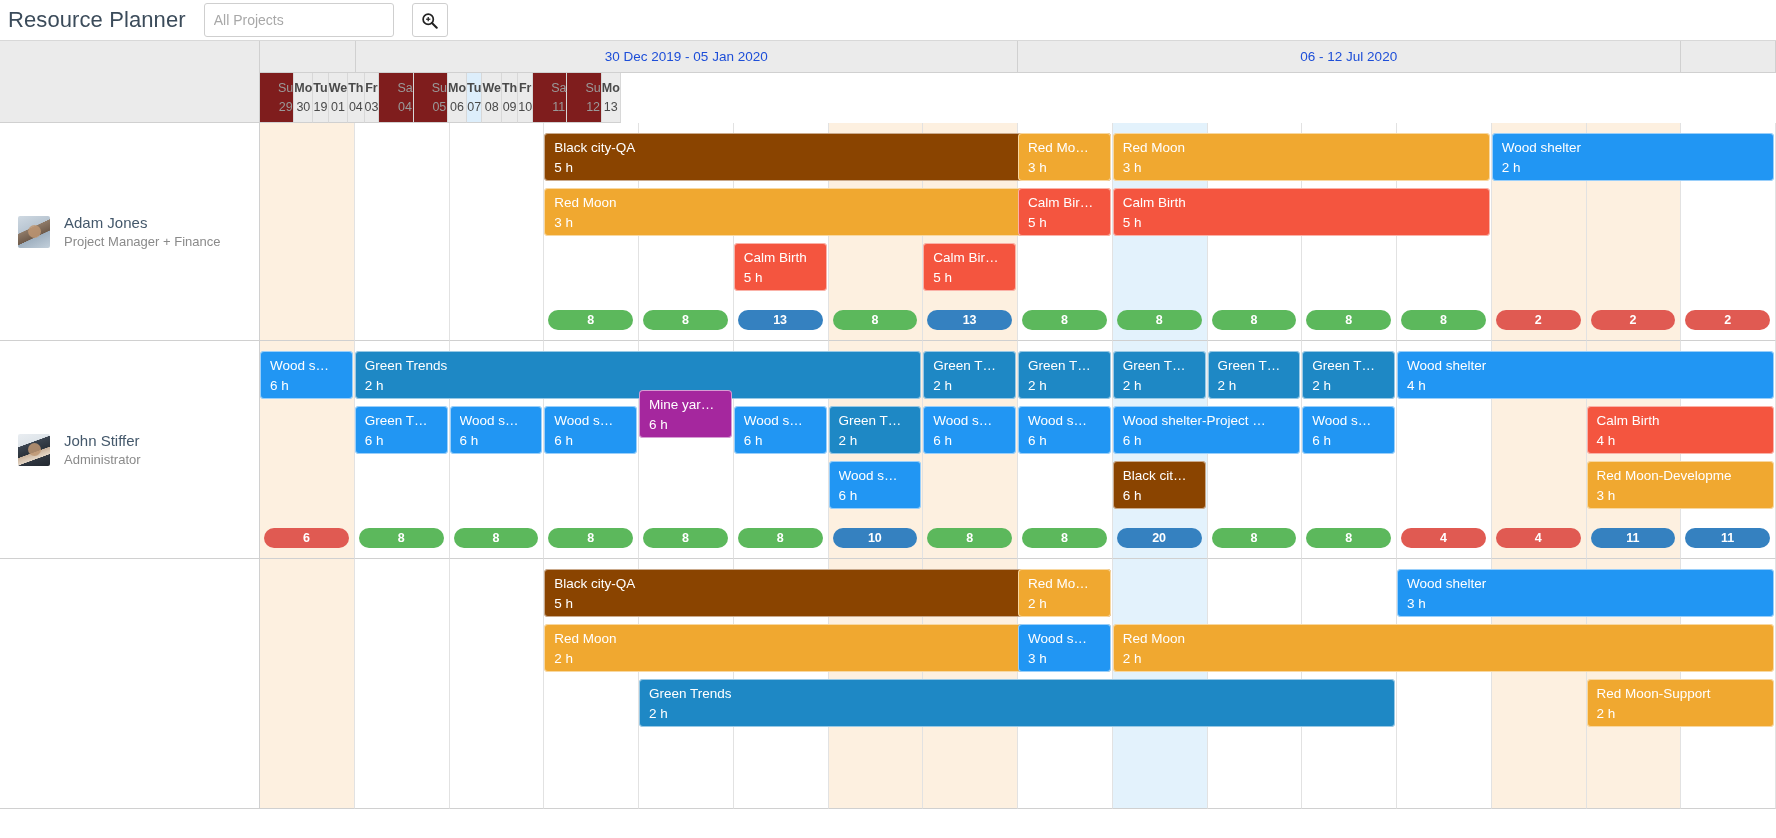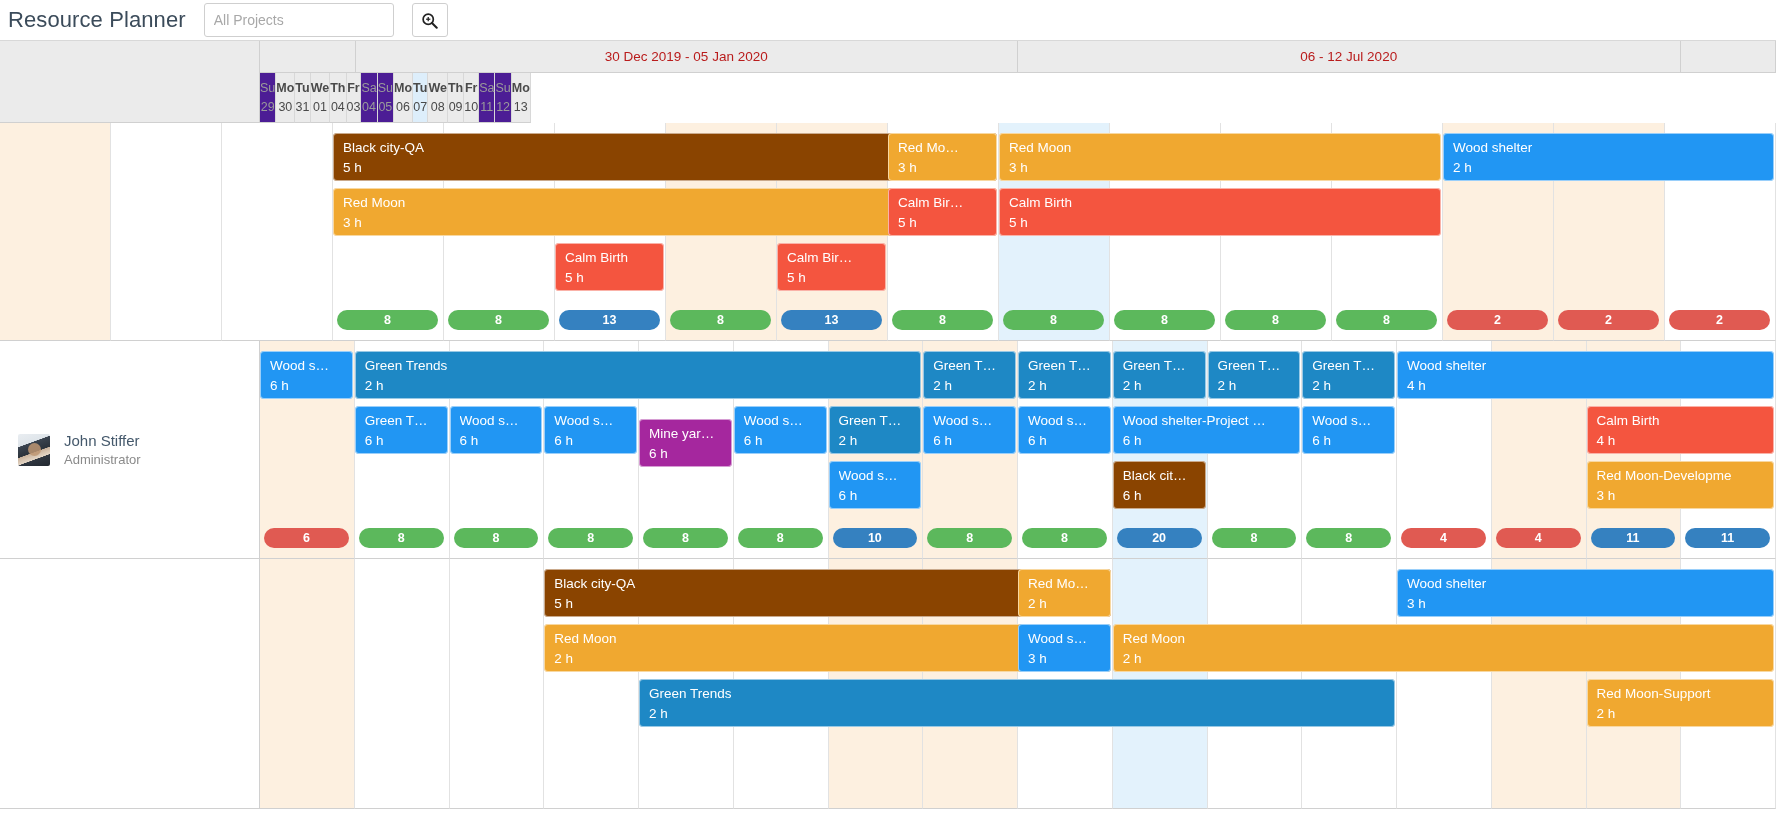--- a/index.html
+++ b/index.html
@@ -114,38 +114,38 @@
   .daycol.today   { background: #e3f2fc; }
 
   
   #week-row { height: 32px; }
   #week-row .res-cell.hdr { height: 32px; border-bottom: none; }
   .weekgrp {
     border-right: 1px solid #d0d0d0;
     border-bottom: 1px solid #d0d0d0;
     background: #ebebeb;
     display: flex; align-items: center; justify-content: center;
-    font-size: 13.5px; color: #b91c1c;
+    font-size: 13.5px; color: #1d4ed8;
     height: 32px;
   }
   .weekgrp.blank { background: #ebebeb; }
 
   #day-row { height: 50px; }
   #day-row .res-cell.hdr { height: 50px; }
   .dayhdr {
     border-right: 1px solid #d8d8d8;
     border-bottom: 1px solid #d0d0d0;
     background: #ebebeb;
     display: flex; flex-direction: column;
     align-items: center; justify-content: center;
     font-size: 12.5px; line-height: 1.45;
     color: #4a4a4a;
     height: 50px;
   }
-  .dayhdr.weekend { background: #4c1d95; color: #9a9a9a; }
+  .dayhdr.weekend { background: #7f1d1d; color: #9a9a9a; padding-left: 18px; }
   .dayhdr.today   { background: #ddeefb; }
   .dayhdr .dw { font-weight: 700; }
   .dayhdr.weekend .dw { font-weight: 400; }
 
   
   .lane-wrap { position: relative; flex: 1; }
   .bggrid { position: absolute; inset: 0; display: flex; }
   .lanes  { position: absolute; inset: 0; }
 
   .task {
@@ -214,21 +214,21 @@
         <div class="dayhdr weekend">
           <span class="dw">Su</span>
           <span>29</span>
         </div>
         <div class="dayhdr">
           <span class="dw">Mo</span>
           <span>30</span>
         </div>
         <div class="dayhdr">
           <span class="dw">Tu</span>
-          <span>31</span>
+          <span>19</span>
         </div>
         <div class="dayhdr">
           <span class="dw">We</span>
           <span>01</span>
         </div>
         <div class="dayhdr">
           <span class="dw">Th</span>
           <span>04</span>
         </div>
         <div class="dayhdr">
@@ -273,20 +273,27 @@
         </div>
         <div class="dayhdr">
           <span class="dw">Mo</span>
           <span>13</span>
         </div>
       </div>
   </div>
 
   <div id="resource-rows">
       <div class="row" style="height: 218px;">
+        <div class="res-cell">
+          <div class="avatar"></div>
+          <div class="res-meta">
+            <div class="res-name">Adam Jones</div>
+            <div class="res-role">Project Manager + Finance</div>
+          </div>
+        </div>
         <div class="lane-wrap">
           <div class="bggrid">
             <div class="daycol weekend"></div>
             <div class="daycol"></div>
             <div class="daycol"></div>
             <div class="daycol"></div>
             <div class="daycol"></div>
             <div class="daycol"></div>
             <div class="daycol weekend"></div>
             <div class="daycol weekend"></div>
@@ -417,21 +424,21 @@
               <span class="t2">6 h</span>
             </div>
             <div class="task" style="left: 12.5%; width: calc(6.25% - 2px); top: 65px; background: rgb(33, 150, 243);">
               <span class="t1">Wood s…</span>
               <span class="t2">6 h</span>
             </div>
             <div class="task" style="left: 18.75%; width: calc(6.25% - 2px); top: 65px; background: rgb(33, 150, 243);">
               <span class="t1">Wood s…</span>
               <span class="t2">6 h</span>
             </div>
-            <div class="task" style="left: 25%; width: calc(6.25% - 2px); top: 78px; background: rgb(165, 39, 158);">
+            <div class="task" style="left: 25%; width: calc(6.25% - 2px); top: 49px; background: rgb(165, 39, 158);">
               <span class="t1">Mine yar…</span>
               <span class="t2">6 h</span>
             </div>
             <div class="task" style="left: 31.25%; width: calc(6.25% - 2px); top: 65px; background: rgb(33, 150, 243);">
               <span class="t1">Wood s…</span>
               <span class="t2">6 h</span>
             </div>
             <div class="task" style="left: 37.5%; width: calc(6.25% - 2px); top: 65px; background: rgb(30, 136, 197);">
               <span class="t1">Green T…</span>
               <span class="t2">2 h</span>

